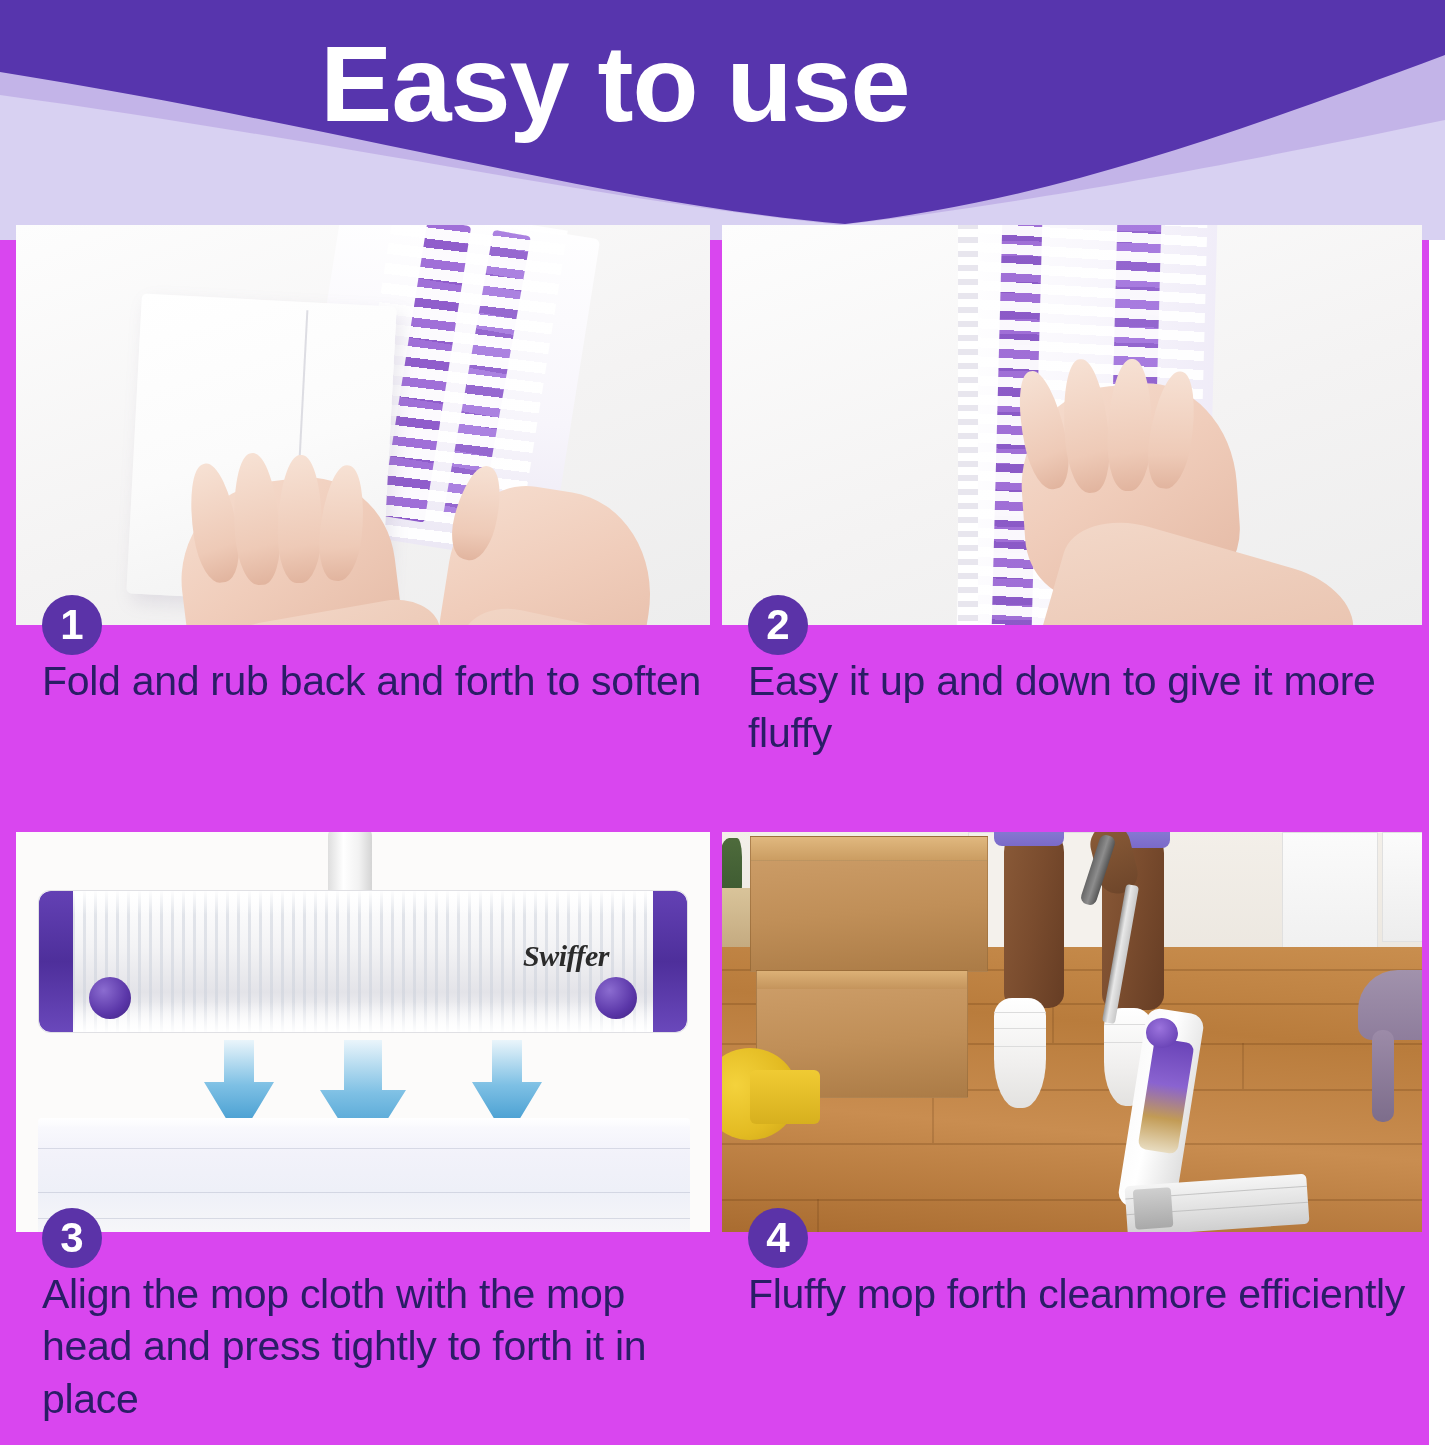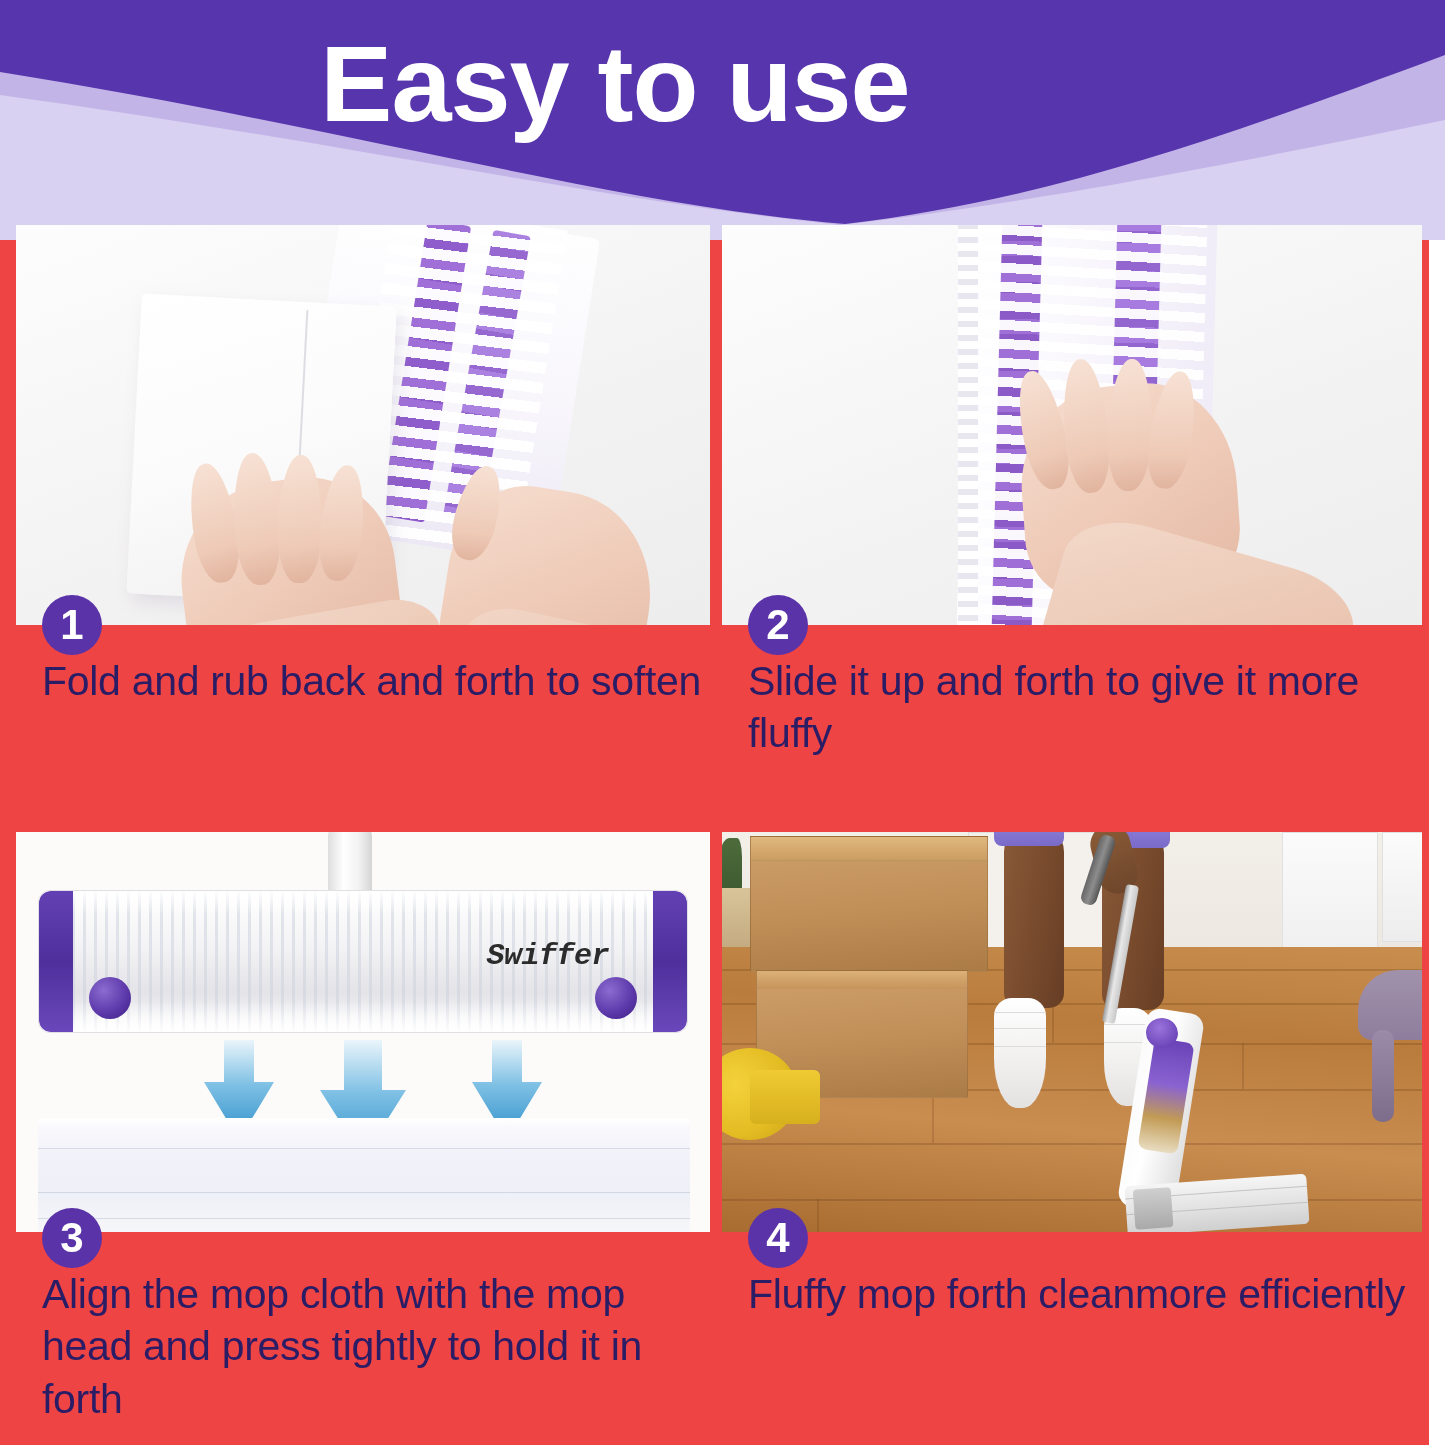--- a/index.html
+++ b/index.html
@@ -4,21 +4,21 @@
 <style>
   * { box-sizing: border-box; margin: 0; padding: 0; }
   html, body {
     width: 1445px; height: 1445px;
     font-family: "Liberation Sans", sans-serif;
     overflow: hidden;
   }
   #root {
     position: relative;
     width: 1429px; height: 1445px;
-    background: #ef4444;
+    background: #d946ef;
   }
 
   
   .header { position: absolute; left:0; top:0; width:1445px; height:240px; overflow:hidden; }
   .header svg { position:absolute; left:0; top:0; }
   .header-title {
     position: absolute;
     left: 0; top: 22px;
     width: 1230px;
     text-align: center;
@@ -270,21 +270,21 @@
       <div class="finger" style="left:342px; top:134px; width:44px; height:134px; transform:rotate(-5deg);"></div>
       <div class="finger" style="left:386px; top:134px; width:44px; height:132px; transform:rotate(2deg);"></div>
       <div class="finger" style="left:429px; top:146px; width:42px; height:118px; transform:rotate(9deg);"></div>
       <div style="position:absolute; left:330px; top:320px; width:300px; height:140px;
                   background:linear-gradient(150deg,#f3d9ca 0%,#e6bca6 100%);
                   border-radius:25% 25% 10% 10% / 35% 35% 10% 10%; transform:rotate(16deg);"></div>
     </div>
 
     <div class="caption-wrap" style="top:370px;">
       <div class="badge">2</div>
-      <div class="caption">Slide it up and forth to give it more fluffy</div>
+      <div class="caption">Easy it up and down to give it more fluffy</div>
     </div>
   </div>
 
   <div class="step" style="left:16px; top:832px; width:694px; height:610px;">
 
     <div class="photo" style="width:694px; height:400px; background:#fdfcfb;">
       <div class="mop-bg"></div>
 
       <div class="mop-handle" style="left:312px; top:-6px; width:44px; height:110px;"></div>
 
@@ -298,21 +298,21 @@
                     background:linear-gradient(180deg,rgba(255,255,255,0.95),rgba(255,255,255,0));"></div>
         <div style="position:absolute; left:0; bottom:0; width:100%; height:30px;
                     background:linear-gradient(0deg,rgba(255,255,255,0.95),rgba(255,255,255,0));"></div>
 
         <div class="cap" style="left:0; width:34px; border-radius:12px 0 0 12px;"></div>
         <div class="cap" style="right:0; width:34px; border-radius:0 12px 12px 0;"></div>
 
         <div class="knob" style="left:50px; top:86px; width:42px; height:42px;"></div>
         <div class="knob" style="right:50px; top:86px; width:42px; height:42px;"></div>
 
-        <div class="swiffer-logo" style="right:78px; top:48px; font-size:30px;font-family:Liberation Mono, monospace;">Swiffer</div>
+        <div class="swiffer-logo" style="right:78px; top:48px; font-size:30px;">Swiffer</div>
       </div>
 
       <svg style="position:absolute; left:180px; top:208px;" width="380" height="120">
         <defs>
           <linearGradient id="arrGrad" x1="0" y1="0" x2="0" y2="1">
             <stop offset="0%" stop-color="#eaf5fb"></stop>
             <stop offset="45%" stop-color="#7ec0e4"></stop>
             <stop offset="100%" stop-color="#2e8fc9"></stop>
           </linearGradient>
         </defs>
@@ -327,21 +327,21 @@
         <div class="pad-line" style="left:0; top:30px; width:100%;"></div>
         <div class="pad-line" style="left:0; top:74px; width:100%;"></div>
         <div class="pad-line" style="left:0; top:100px; width:100%;"></div>
         <div style="position:absolute; left:0; top:0; width:100%; height:10px;
                     background:linear-gradient(180deg,#ffffff,rgba(255,255,255,0));"></div>
       </div>
     </div>
 
     <div class="caption-wrap" style="top:376px;">
       <div class="badge">3</div>
-      <div class="caption">Align the mop cloth with the mop head and press tightly to hold it in forth</div>
+      <div class="caption">Align the mop cloth with the mop head and press tightly to forth it in place</div>
     </div>
   </div>
 
   <div class="step" style="left:722px; top:832px; width:700px; height:610px;">
 
     <div class="photo" style="width:700px; height:400px;">
       <div class="room">
         <div class="wall4" style="height:180px;"></div>
 
         <div class="door" style="left:560px; top:0; width:96px; height:150px;"></div>

